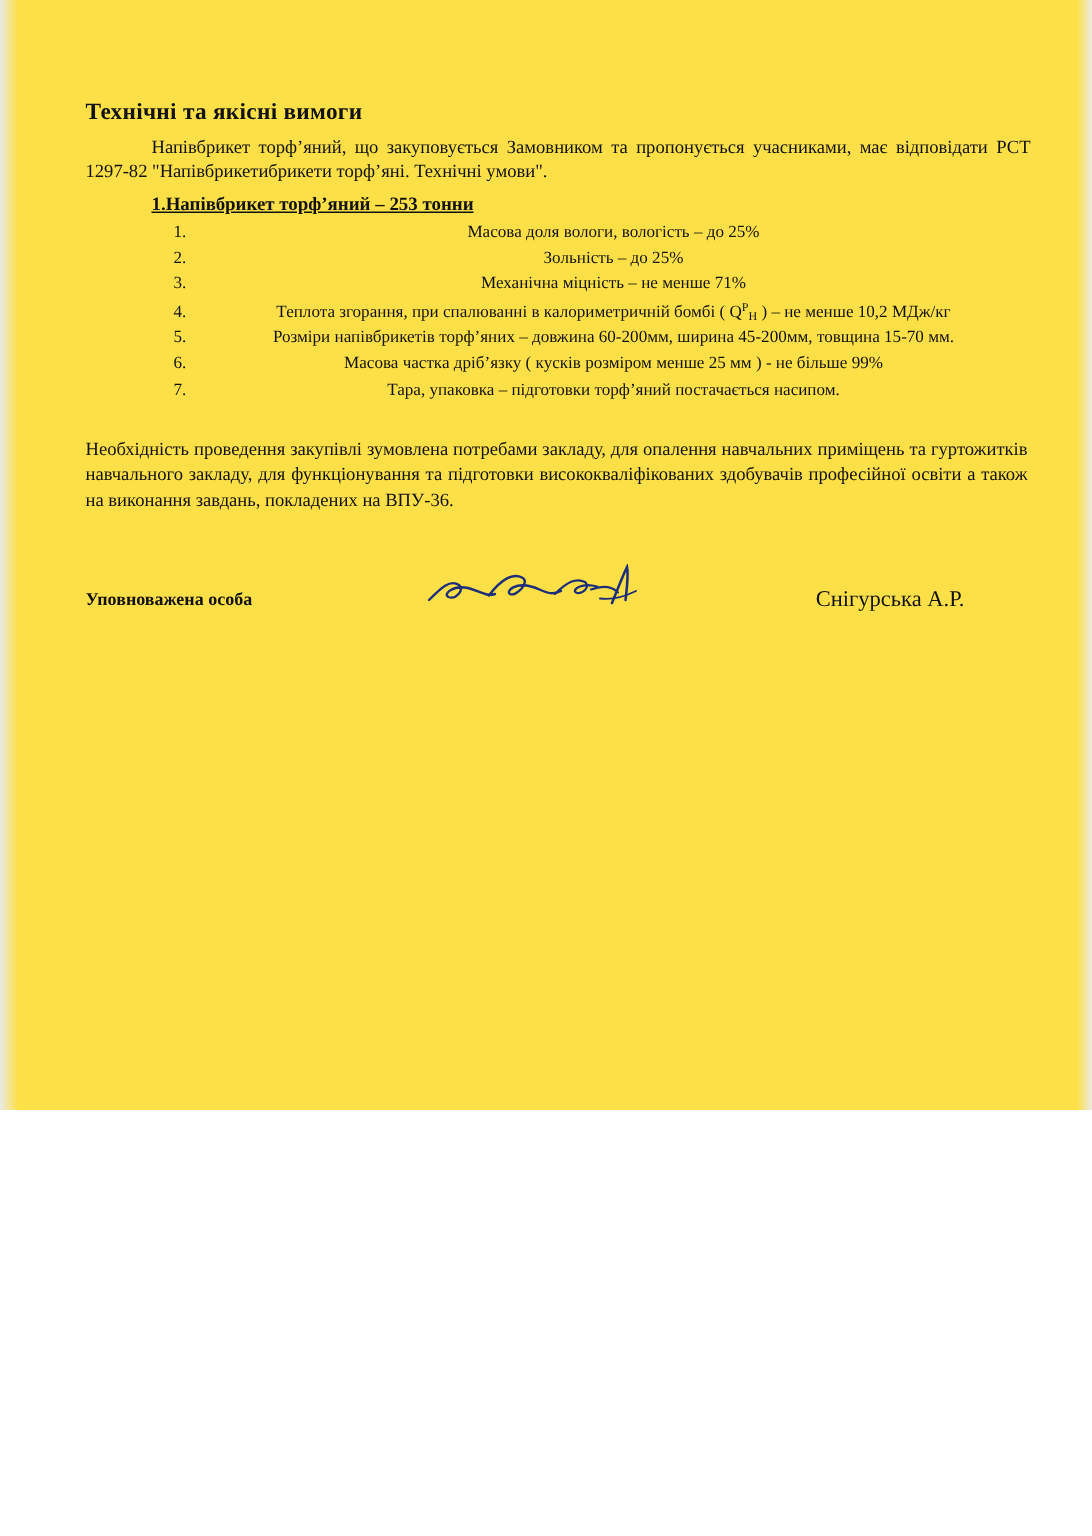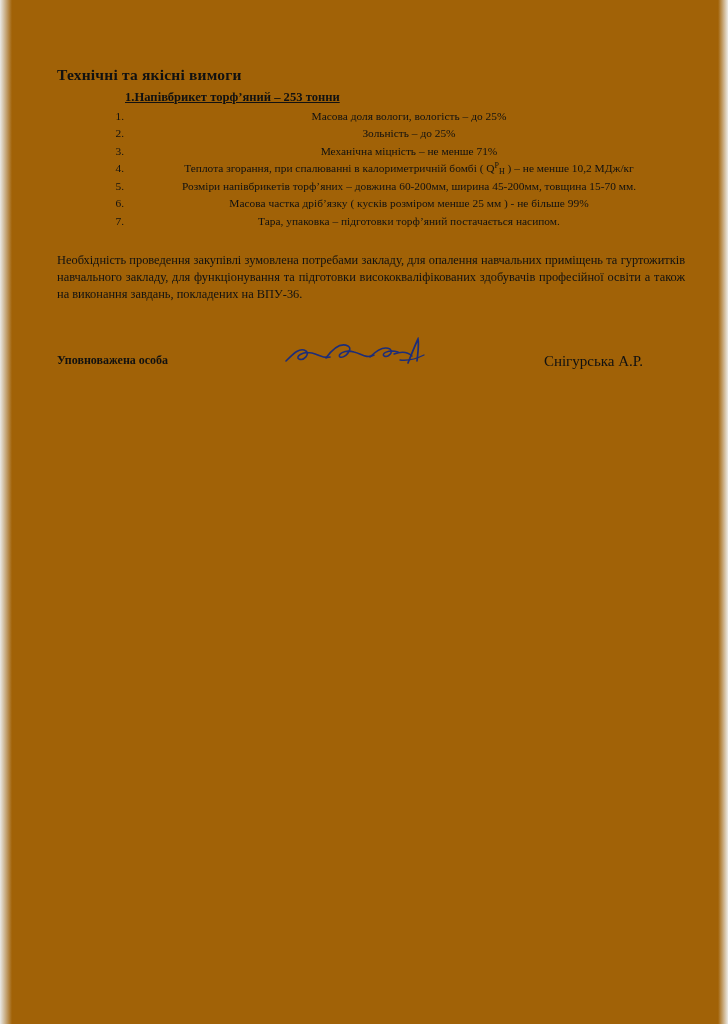--- a/index.html
+++ b/index.html
@@ -10,22 +10,22 @@
     width: 728px;
     height: 1024px;
     background: #ffffff;
     font-family: "Liberation Serif", serif;
     color: #111111;
     overflow: hidden;
   }
   .page {
     position: relative;
     width: 728px;
-    height: 1024px;
-    background: #a16207;
+    height: 740px;
+    background: #fde047;
     box-sizing: border-box;
   }
   
   .page::before {
     content: "";
     position: absolute;
     left: 0; top: 0;
     width: 12px; height: 100%;
     background: linear-gradient(to right, #e9e9e6, rgba(255,255,255,0));
     pointer-events: none;
@@ -54,21 +54,21 @@
     font-size: 12.4px;
     line-height: 1.32;
     text-align: justify;
     margin: 0 0 2px 0;
     text-indent: 44px;
   }
   .section-heading {
     font-size: 12.6px;
     font-weight: bold;
     text-decoration: underline;
-    margin: 6px 0 3px 68px;
+    margin: 6px 0 3px 44px;
   }
   ol.spec-list {
     margin: 0 0 0 44px;
     padding-left: 26px;
     font-size: 11.4px;
     line-height: 1.52;
   }
   ol.spec-list li {
     padding-left: 4px;
     text-align: center;
@@ -120,20 +120,21 @@
   }
 </style>
 </head>
 <body>
 
 <div class="page">
   <div class="content">
 
     <h1 class="doc-title">Технічні та якісні вимоги</h1>
 
+    <p class="intro">Напівбрикет торф’яний, що закуповується Замовником та пропонується учасниками, має відповідати РСТ 1297-82 "Напівбрикетибрикети торф’яні. Технічні умови".</p>
 
     <div class="section-heading">1.Напівбрикет торф’яний  – 253 тонни</div>
 
     <ol class="spec-list">
       <li><span>Масова доля вологи, вологість – до 25%</span></li>
       <li><span>Зольність – до 25%</span></li>
       <li><span>Механічна міцність – не менше 71%</span></li>
       <li><span>Теплота згорання, при спалюванні в калориметричній бомбі ( Q<sup>P</sup><sub>Н</sub> ) – не менше  10,2 МДж/кг</span></li>
       <li><span>Розміри напівбрикетів торф’яних – довжина 60-200мм, ширина 45-200мм, товщина 15-70 мм.</span></li>
       <li><span>Масова частка дріб’язку ( кусків розміром менше 25 мм ) - не більше 99%</span></li>

